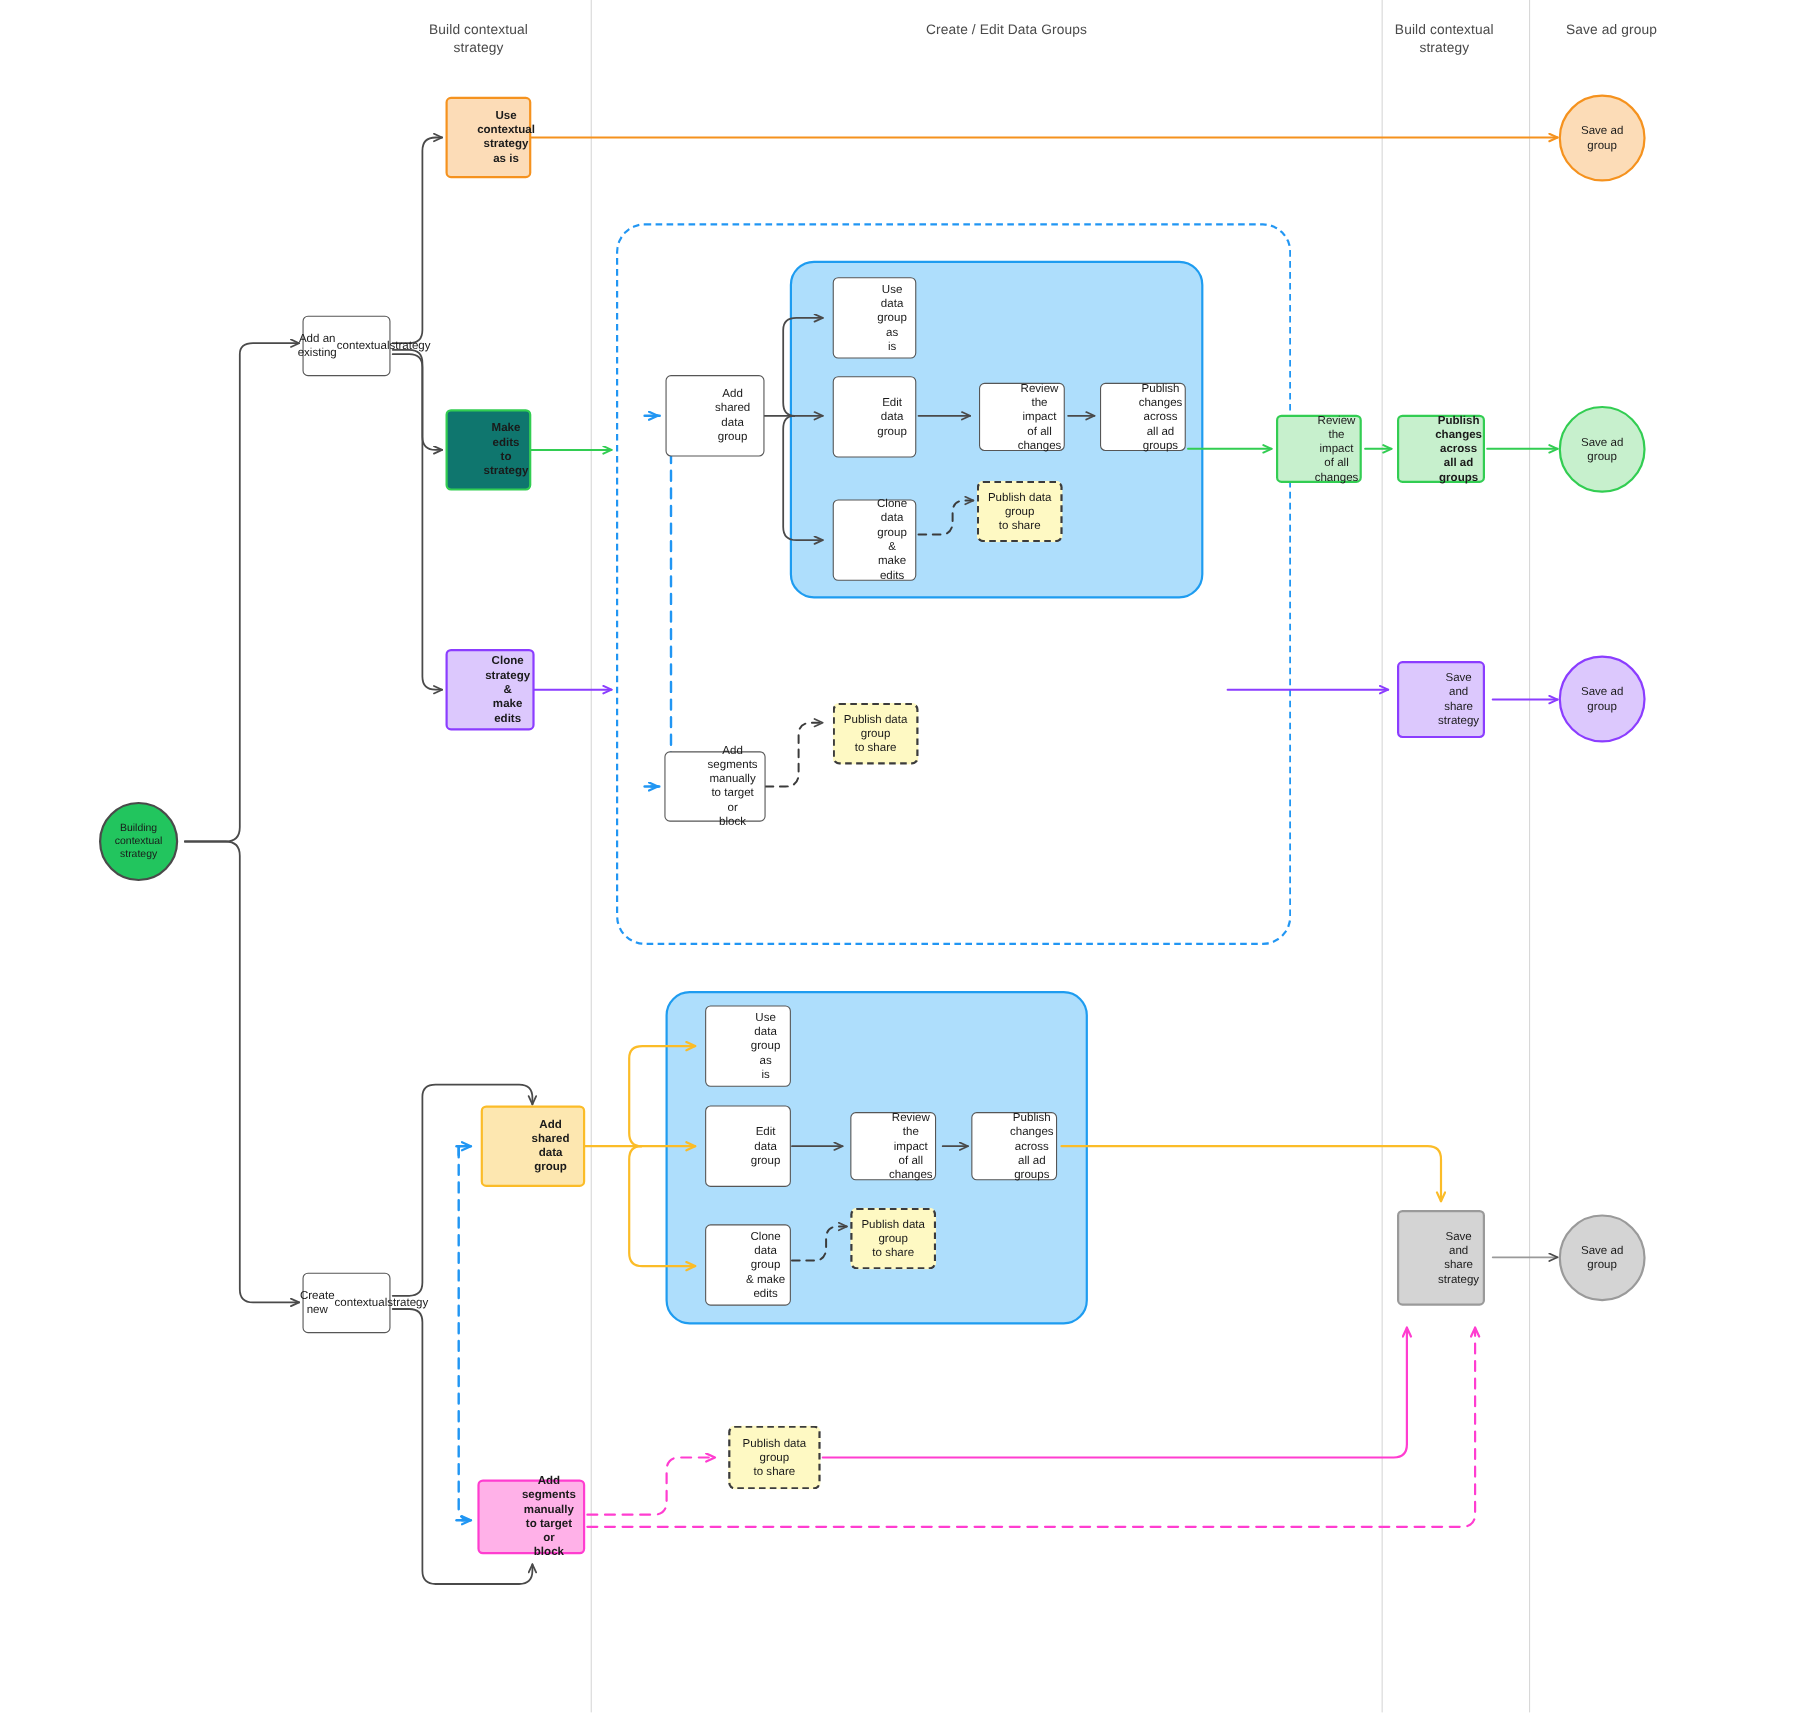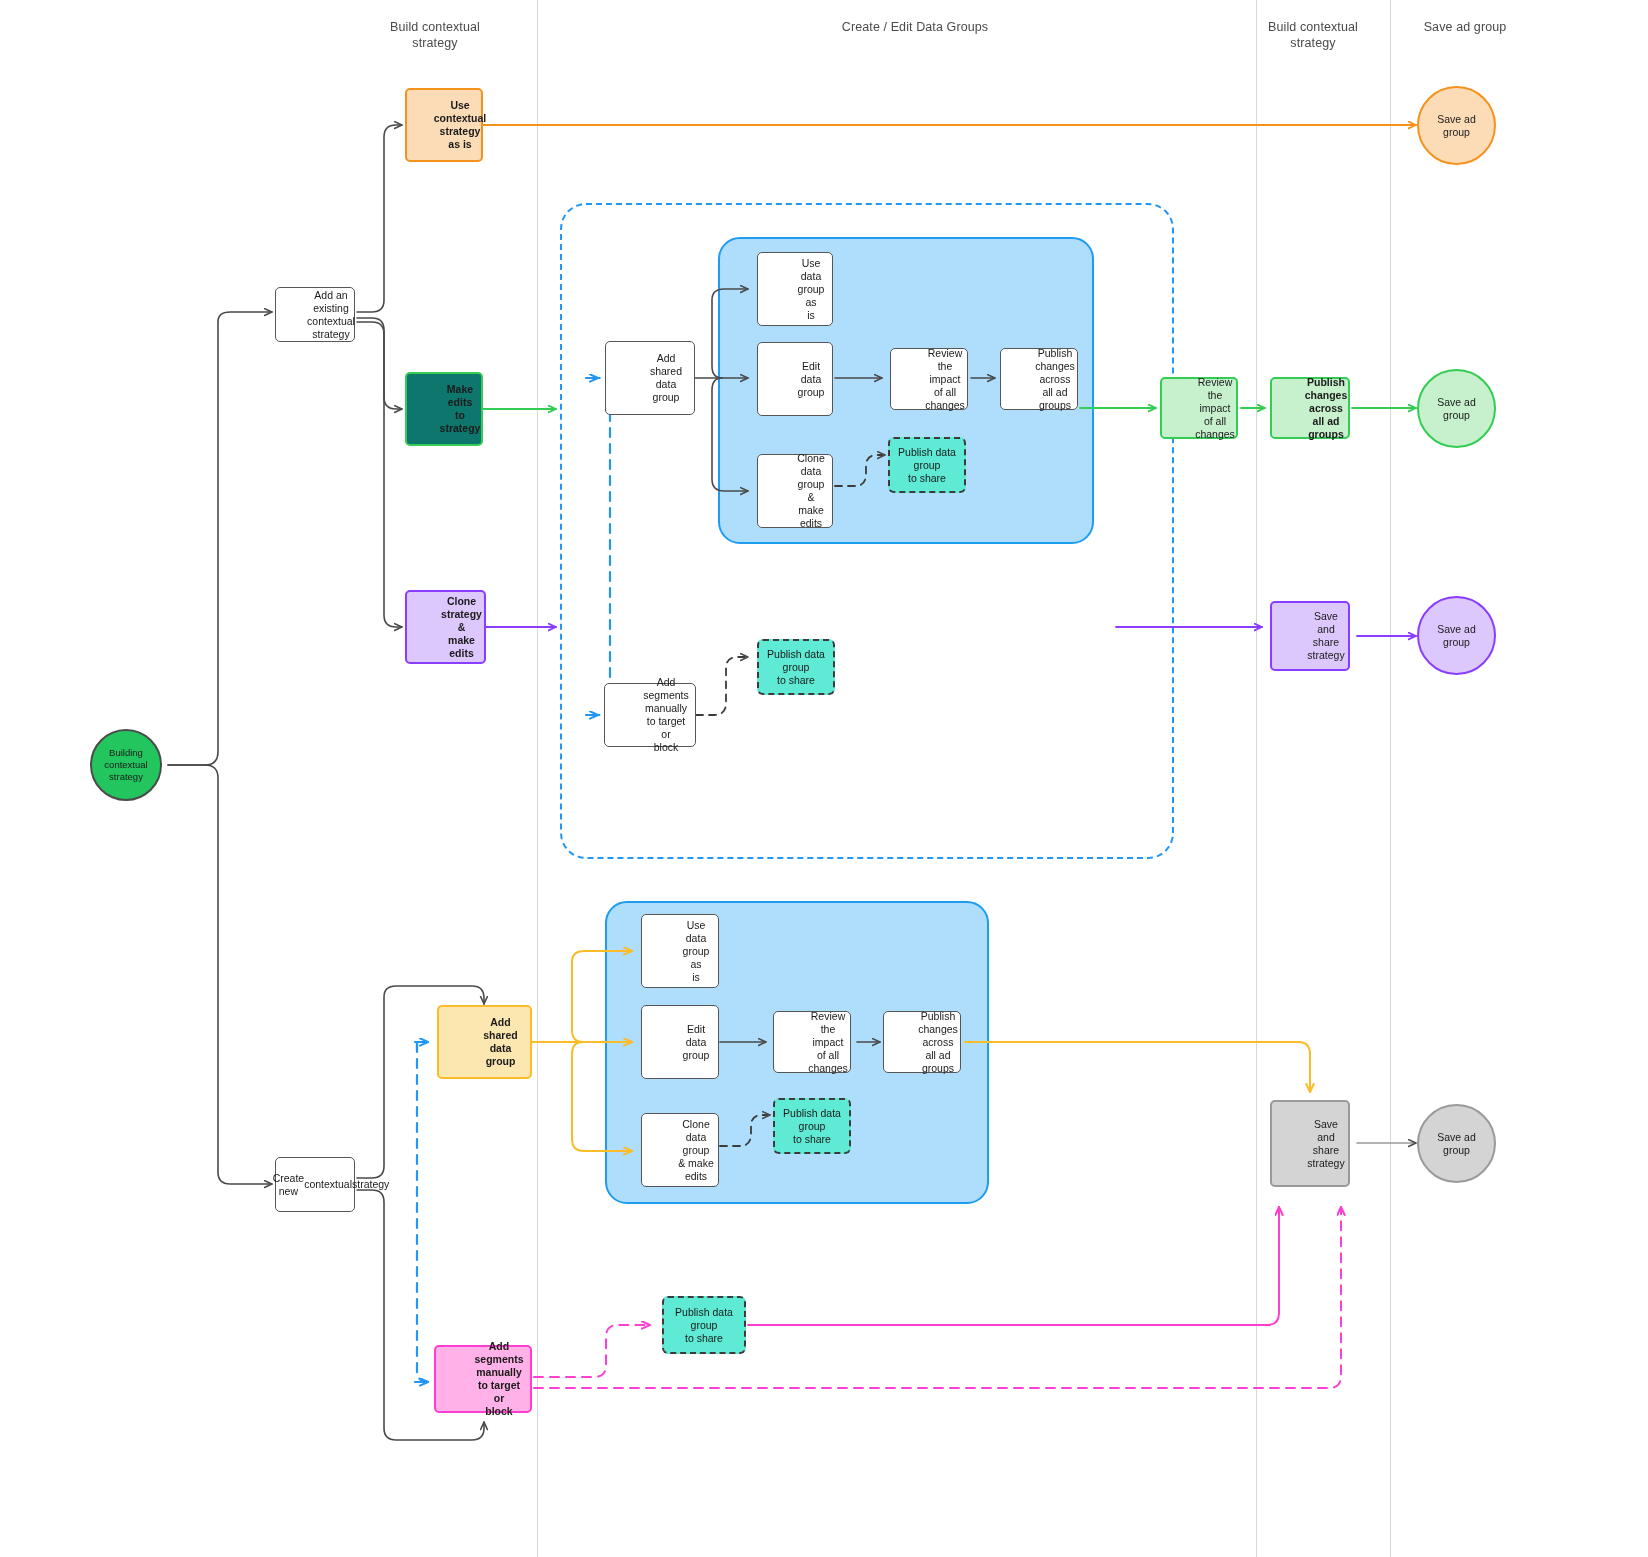--- a/index.html
+++ b/index.html
@@ -4,21 +4,21 @@
 <style>
   html,body{margin:0;padding:0;background:#ffffff;}
   body{font-family:"Liberation Sans", sans-serif;}
   #stage{position:relative;width:1648px;height:1557px;background:#fff;overflow:hidden;}
   #wires{position:absolute;left:0;top:0;width:1648px;height:1557px;}
   .lane-label{position:absolute;text-align:center;font-size:12.5px;color:#4a4a4a;line-height:16px;letter-spacing:.1px;}
   .node{position:absolute;box-sizing:border-box;display:flex;align-items:center;justify-content:center;
         text-align:center;font-size:10.5px;line-height:13px;color:#1a1a1a;font-weight:600;padding:4px;}
   .rect{border:2px solid #4a4a4a;border-radius:5px;background:#fff;padding-left:36px;}
   .rect.plain{border-width:1.6px;border-color:#565656;font-weight:500;}
-  .dashed{border:2px dashed #3b3b3b;border-radius:6px;background:#5eead4;font-weight:500;}
+  .dashed{border:2px dashed #3b3b3b;border-radius:6px;background:#fef9c3;font-weight:500;}
   .circ{border-radius:50%;border:2px solid #4a4a4a;background:#22c55e;font-weight:500;}
   .grp-blue{position:absolute;background:#AEDEFC;border:2px solid #1E9CF0;border-radius:22px;}
   .grp-dashedblue{position:absolute;border:2.5px dashed #2196F3;border-radius:26px;background:transparent;}
   .lane-sep{position:absolute;width:1px;background:#d8d8d8;}
 </style>
 </head>
 <body>
 
 <div id="stage">
 
@@ -138,21 +138,21 @@
 
     </g>
   </svg>
 
   <div class="node circ" style="left:90px;top:729px;width:72px;height:72px;flex-direction:column;font-size:9.5px;line-height:12px;">
     <span>Building</span>
     <span>contextual</span>
     <span>strategy</span>
   </div>
 
-  <div class="node rect plain" style="left:275px;top:287px;width:80px;height:55px;flex-direction:column;justify-content:center;">
+  <div class="node rect plain" style="left:275px;top:287px;width:80px;height:55px;justify-content:center;">
     <span>Add an existing</span>
     <span>contextual</span>
     <span>strategy</span>
   </div>
   <div class="node rect plain" style="left:275px;top:1157px;width:80px;height:55px;flex-direction:row;">
     <span>Create new</span>
     <span>contextual</span>
     <span>strategy</span>
   </div>
 

